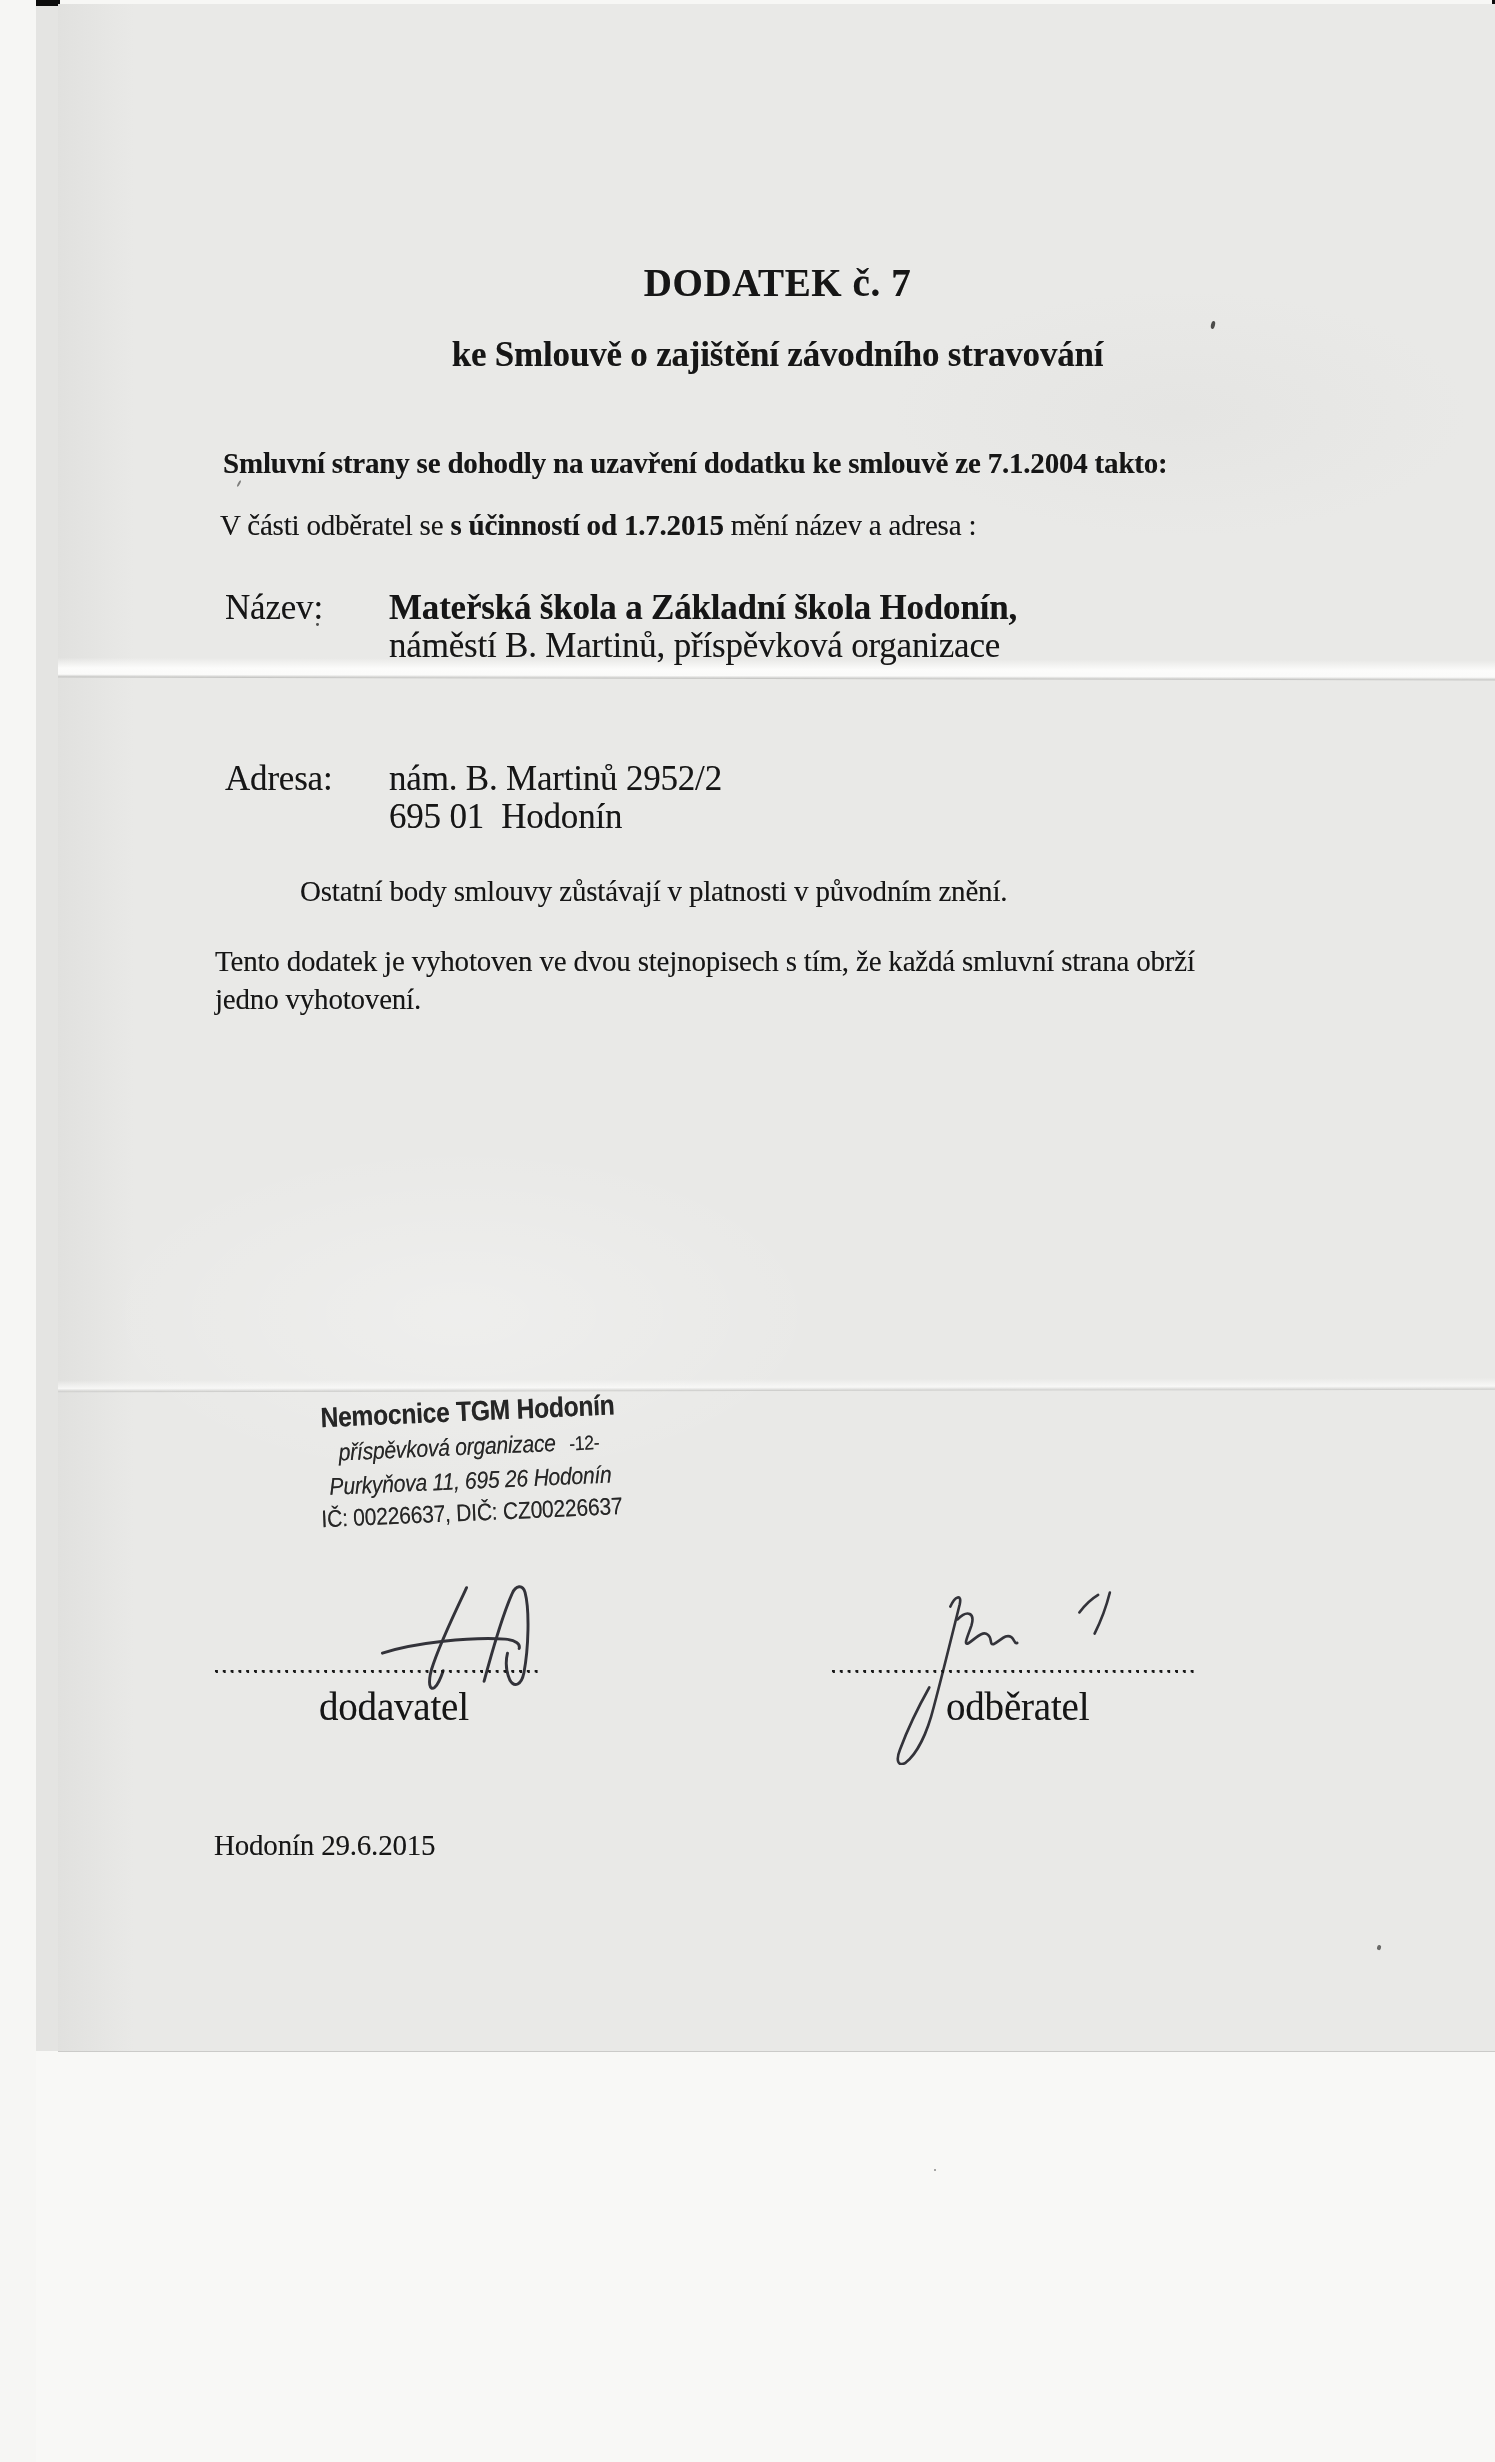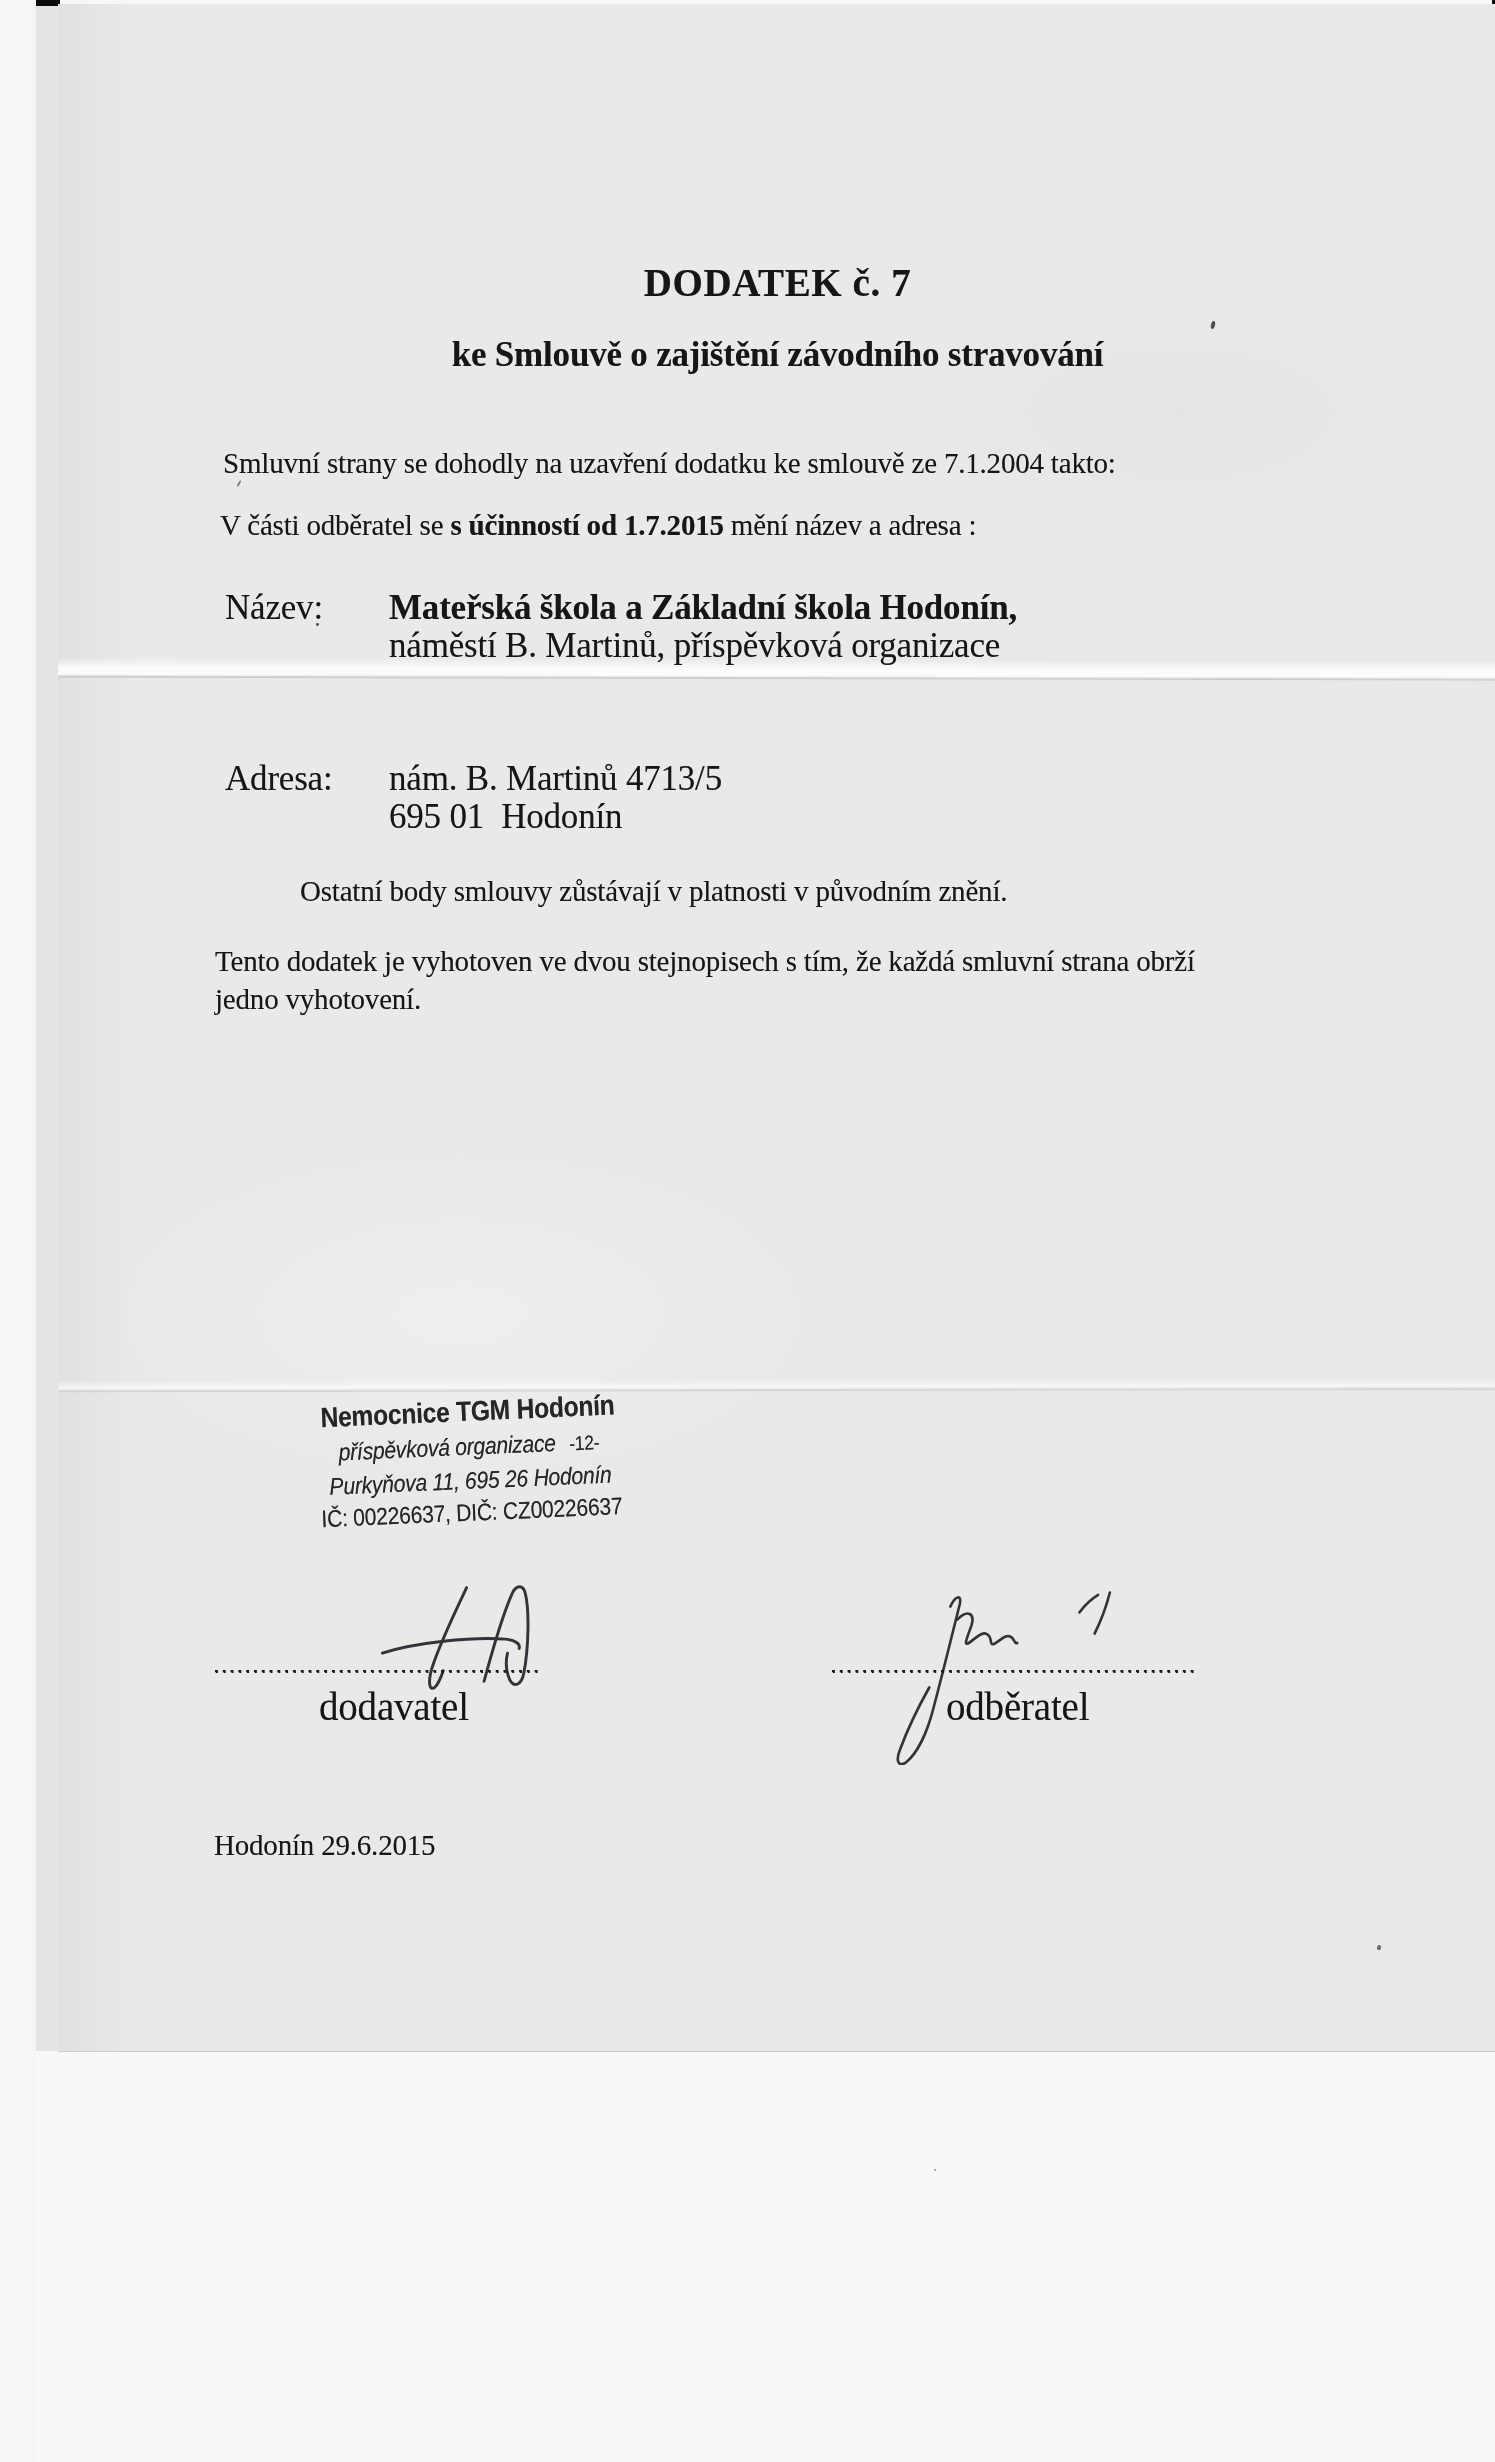--- a/index.html
+++ b/index.html
@@ -28,21 +28,21 @@
           border-bottom:1.2px solid #c6c6c4;transform:rotate(0.12deg);}
   .fold-2{top:1375px;height:10.6px;
           background:linear-gradient(to bottom, rgba(252,252,251,0) 0%, rgba(250,250,249,0.85) 75%, rgba(199,199,197,0.45) 100%);
           border-bottom:0.6px solid #cfcfcd;transform:rotate(-0.1deg);}
   
   .txt{position:absolute;color:#161616;line-height:1;white-space:pre;
        text-shadow:0 0 0.6px rgba(22,22,22,0.38);letter-spacing:-0.2px;}
   .b{font-weight:bold;text-align:right;}
   .doc-title{left:0;width:1439px;top:259px;font-size:39px;font-weight:bold;text-align:center;letter-spacing:0.6px;}
   .doc-subtitle{left:0;width:1439px;top:333px;font-size:35px;font-weight:bold;text-align:center;}
-  .intro{left:165px;top:445px;font-size:29px;font-weight:normal;}
+  .intro{left:165px;top:445px;font-size:29px;font-weight:bold;}
   .change{left:162px;top:507px;font-size:29px;}
   .lbl-nazev{left:167px;top:586px;font-size:35px;}
   .val-nazev1{left:331px;top:586px;font-size:35px;font-weight:bold;}
   .val-nazev2{left:331px;top:624px;font-size:35px;font-weight:normal;}
   .lbl-adresa{left:167px;top:757px;font-size:35px;}
   .val-adresa1{left:331px;top:757px;font-size:35px;}
   .val-adresa2{left:331px;top:795px;font-size:35px;}
   .ostatni{left:242px;top:873px;font-size:29px;}
   .tento1{left:157px;top:943px;font-size:29px;}
   .tento2{left:157px;top:981px;font-size:29px;}
@@ -99,21 +99,21 @@
 
     <div class="txt intro">Smluvní strany se dohodly na uzavření dodatku ke smlouvě ze 7.1.2004 takto:</div>
 
     <div class="txt change"><span>V části odběratel se </span><span class="b">s účinností od 1.7.2015</span><span> mění název a adresa :</span></div>
 
     <div class="txt lbl-nazev">Název:</div>
     <div class="txt val-nazev1">Mateřská škola a Základní škola Hodonín,</div>
     <div class="txt val-nazev2">náměstí B. Martinů, příspěvková organizace</div>
 
     <div class="txt lbl-adresa">Adresa:</div>
-    <div class="txt val-adresa1">nám. B. Martinů 4713/5</div>
+    <div class="txt val-adresa1">nám. B. Martinů 2952/2</div>
     <div class="txt val-adresa2">695 01  Hodonín</div>
 
     <div class="txt ostatni">Ostatní body smlouvy zůstávají v platnosti v původním znění.</div>
     <div class="txt tento1">Tento dodatek je vyhotoven ve dvou stejnopisech s tím, že každá smluvní strana obrží</div>
     <div class="txt tento2">jedno vyhotovení.</div>
 
     <div class="stamp">
       <div class="stamp-l1">Nemocnice TGM Hodonín</div>
       <div class="stamp-l2"><span>příspěvková organizace</span><span class="small">-12-</span></div>
       <div class="stamp-l3">Purkyňova 11, 695 26 Hodonín</div>

